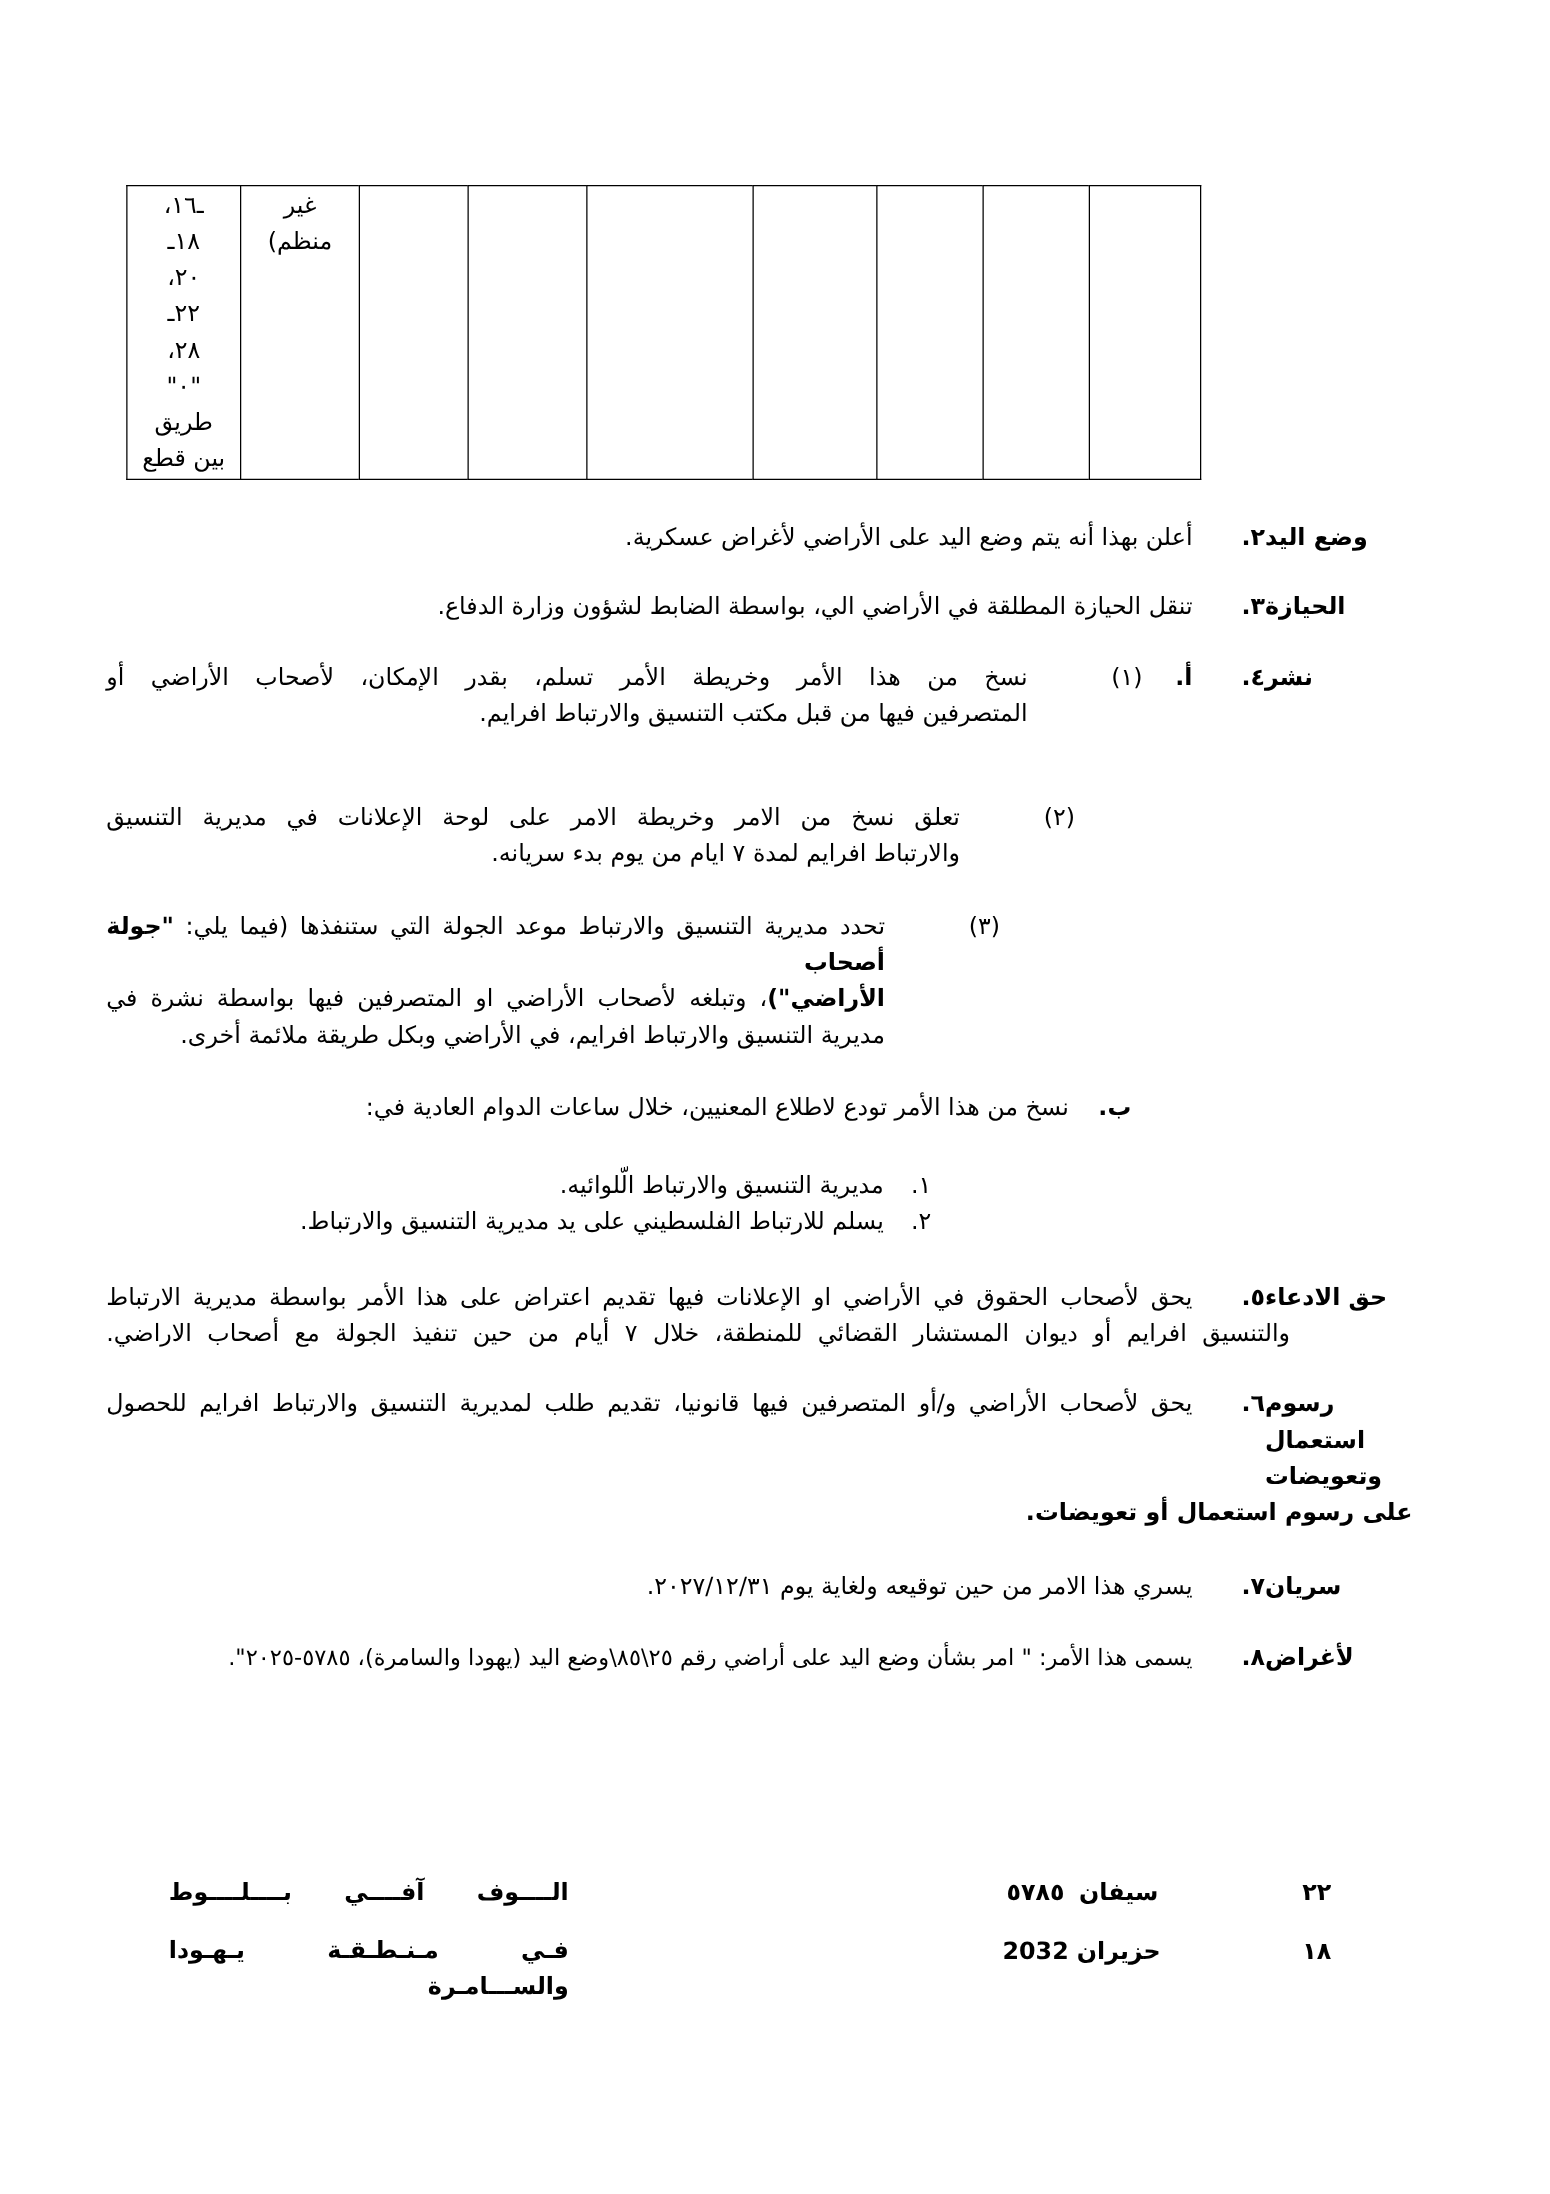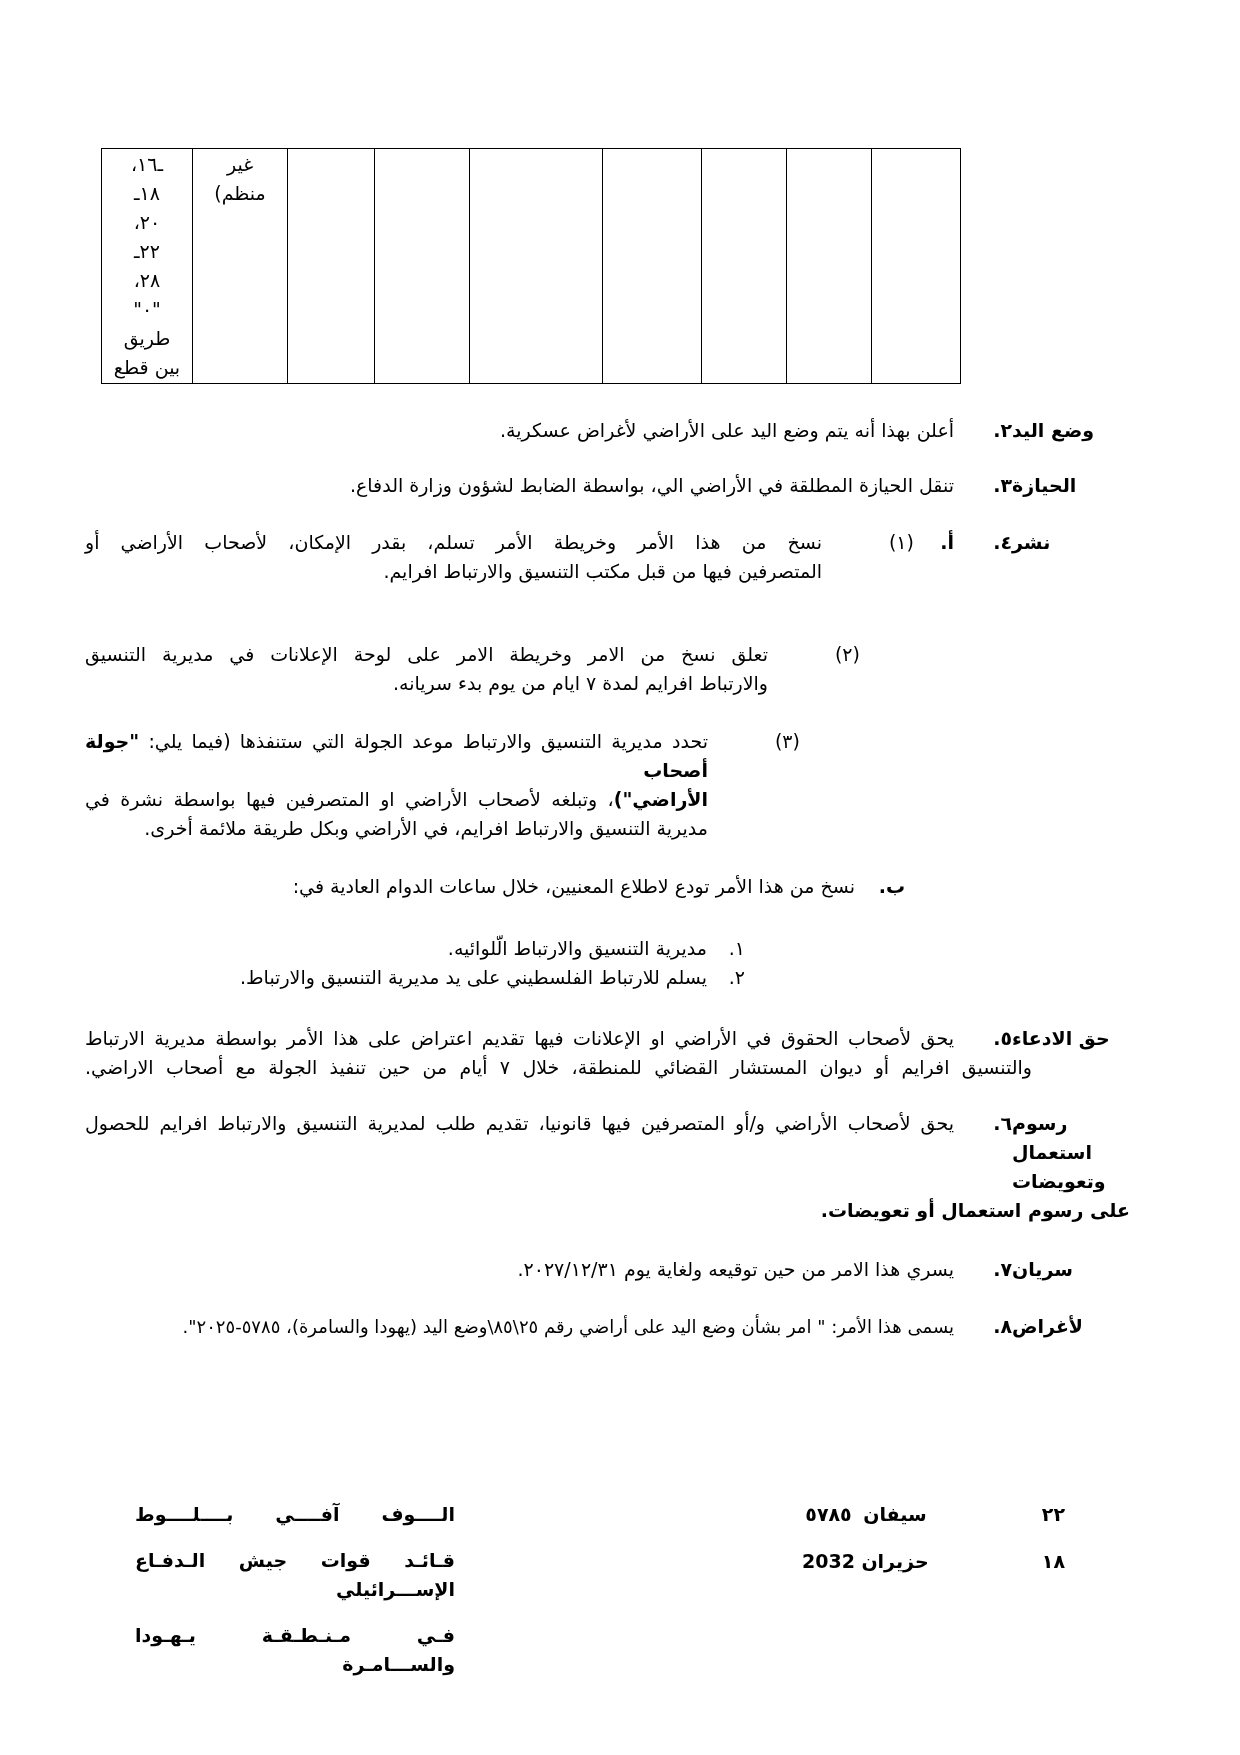--- a/index.html
+++ b/index.html
@@ -221,19 +221,18 @@
           <span class="d-year">٥٧٨٥</span>
         </div>
         <div class="date-row">
           <span class="d-day">١٨</span>
           <span class="d-month">حزيران</span>
           <span class="d-year">2032</span>
         </div>
       </div>
       <div class="sig-titles">
         <div class="title-line">الــــوف آفــــي بــــلــــوط</div>
-        <div class="title-line">قـائـد قوات جيش الـدفـاع الإســـرائيلي</div>
         <div class="title-line">فـي مـنـطـقـة يـهـودا والســـامـرة</div>
       </div>
     </div>
 
   </div>
 </div>
 
 </body></html>

